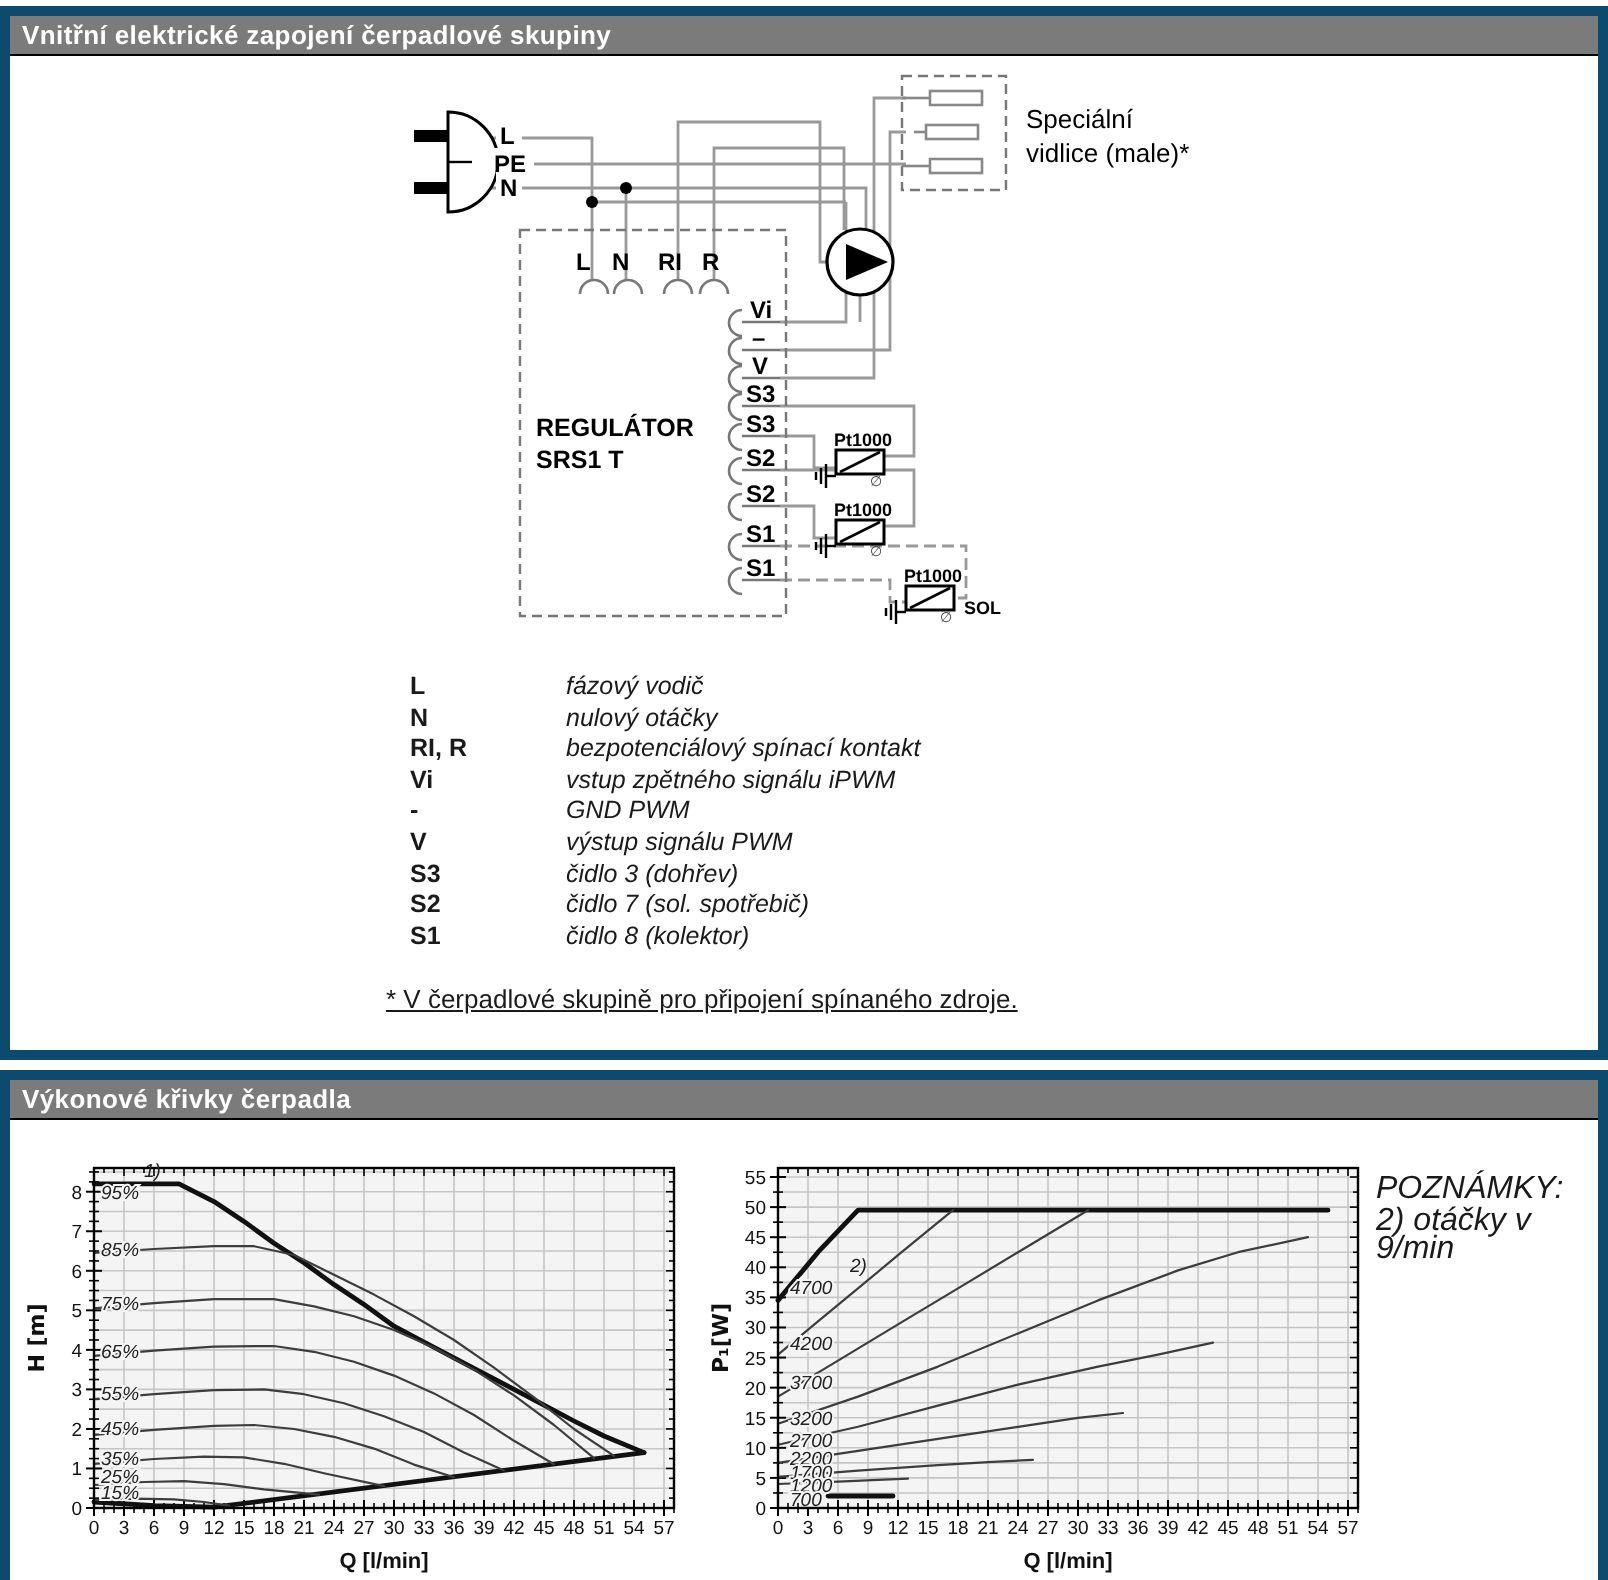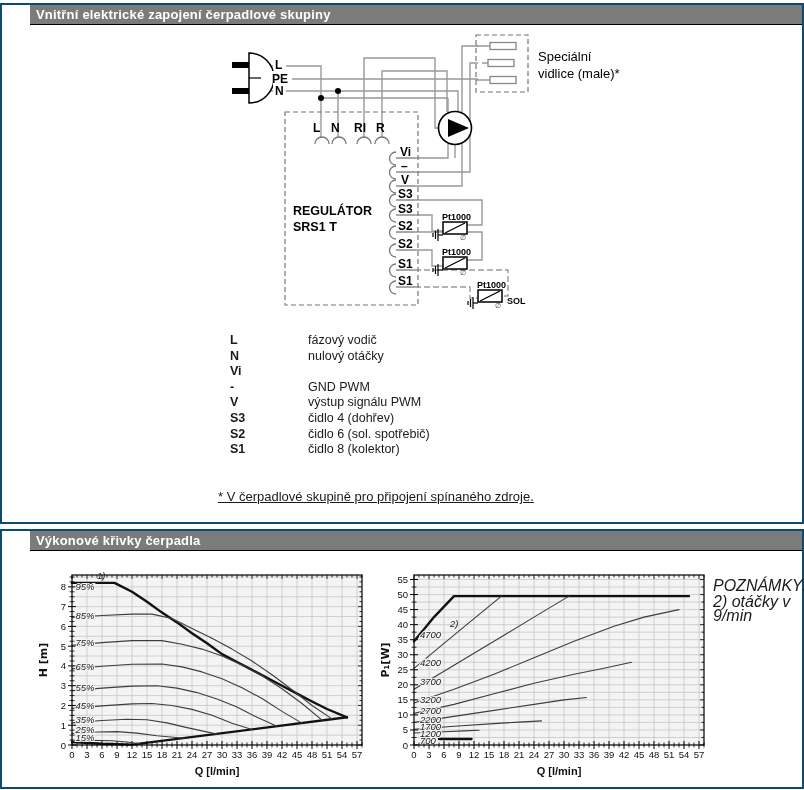--- a/index.html
+++ b/index.html
@@ -1,30 +1,30 @@
 <!DOCTYPE html>
 <html><head>
 <meta charset="utf-8">
 <style>
   html,body{margin:0;padding:0;background:#fff;}
   body{width:804px;font-family:"Liberation Sans",sans-serif;color:#1a1a1a;}
-  .section{border:2px solid #0c4a6e;background:#fff;padding-left:28px;}
+  .section{border:5px solid #0c4a6e;background:#fff;}
   #section1{margin-top:3px;}
   #section2{margin-top:5px;}
   .sec-header{background:#7b7b7b;color:#fff;font-weight:bold;font-size:13px;
     padding:2px 6px;border-bottom:1px solid #000;letter-spacing:.2px;}
   .content{position:relative;}
   #content1{height:497px;}
   #content2{height:236px;}
   #wiring{position:absolute;left:0;top:0;}
   
   .legend{position:absolute;left:200px;top:308px;font-size:12.5px;}
   .legend-row{display:flex;line-height:15.6px;}
   .legend-term{width:78px;font-weight:bold;}
-  .legend-desc{}
+  .legend-desc{font-style:italic;}
   .footnote{position:absolute;left:188px;top:464px;font-size:13px;text-decoration:underline;}
   
   .chart{position:absolute;top:16px;}
   #chart1{left:6px;}
   #chart2{left:348px;}
   .notes{position:absolute;left:683px;top:28px;width:118px;
     font-size:16px;font-style:italic;line-height:14px;}
   .notes .nt{margin-bottom:2px;}
   
   .tick{font:9.5px "Liberation Sans",sans-serif;fill:#111;}
@@ -217,37 +217,42 @@
     <div class="legend">
       <div class="legend-row">
           <span class="legend-term">L</span>
           <span class="legend-desc">fázový vodič</span>
         </div>
       <div class="legend-row">
           <span class="legend-term">N</span>
           <span class="legend-desc">nulový otáčky</span>
         </div>
       <div class="legend-row">
+          <span class="legend-term">RI, R</span>
+          <span class="legend-desc">bezpotenciálový spínací kontakt</span>
+        </div>
+      <div class="legend-row">
           <span class="legend-term">Vi</span>
+          <span class="legend-desc">vstup zpětného signálu iPWM</span>
         </div>
       <div class="legend-row">
           <span class="legend-term">-</span>
           <span class="legend-desc">GND PWM</span>
         </div>
       <div class="legend-row">
           <span class="legend-term">V</span>
           <span class="legend-desc">výstup signálu PWM</span>
         </div>
       <div class="legend-row">
           <span class="legend-term">S3</span>
-          <span class="legend-desc">čidlo 4 (dohřev)</span>
+          <span class="legend-desc">čidlo 3 (dohřev)</span>
         </div>
       <div class="legend-row">
           <span class="legend-term">S2</span>
-          <span class="legend-desc">čidlo 6 (sol. spotřebič)</span>
+          <span class="legend-desc">čidlo 7 (sol. spotřebič)</span>
         </div>
       <div class="legend-row">
           <span class="legend-term">S1</span>
           <span class="legend-desc">čidlo 8 (kolektor)</span>
         </div>
     </div>
 
     <div class="footnote">* V čerpadlové skupině pro připojení spínaného zdroje.</div>
   </div>
 </div>

